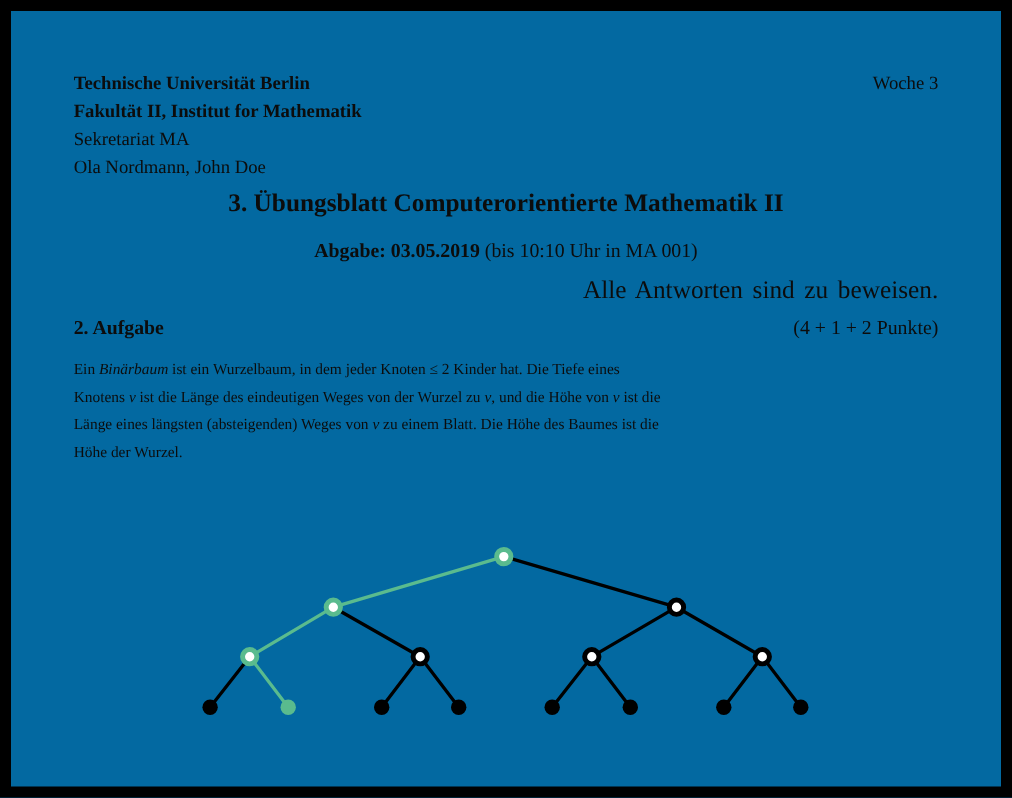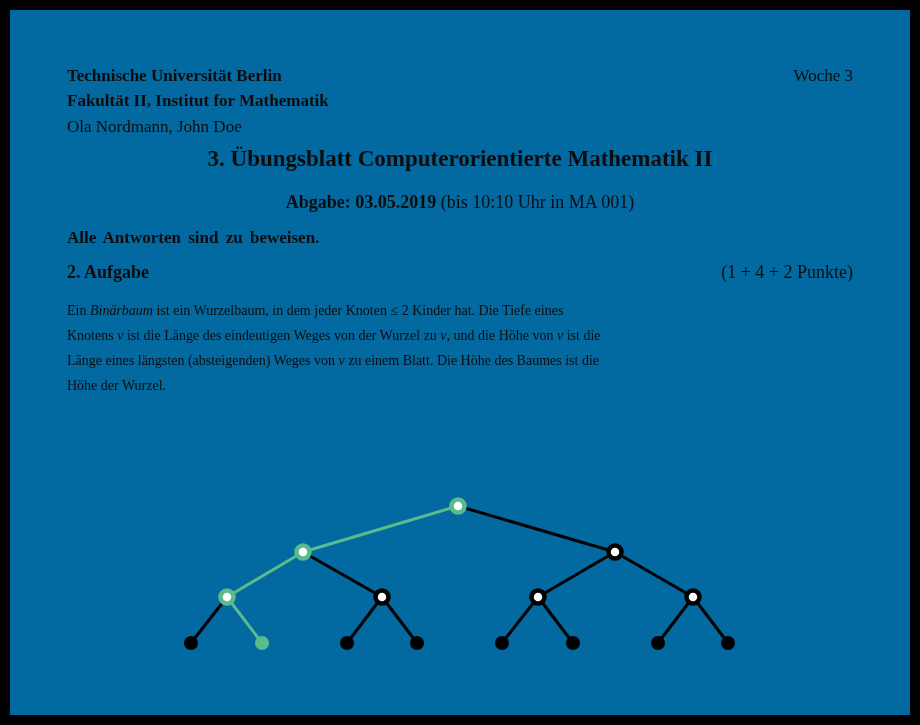--- a/index.html
+++ b/index.html
@@ -17,21 +17,21 @@
   .hline { font-size: 17px; line-height: 25.4px; white-space: nowrap; }
   .bold { font-weight: bold; }
   .header-right { text-align: right; }
   .sheet-title {
     text-align: center; font-size: 23px; font-weight: bold;
     margin: 5px 0 0 0; line-height: 30px;
   }
   .submission { text-align: center; font-size: 18px; margin: 16px 0 0 0; line-height: 24px; }
   .submission .deadline { font-weight: bold; }
   .notice {
-    text-align: left; font-size: 17px; font-weight: bold;
+    text-align: right; font-size: 23px; font-weight: normal;
     margin: 13px 0 0 0; line-height: 22px; word-spacing: 3px;
   }
   .exercise-row {
     display: flex; justify-content: space-between; align-items: baseline;
     margin-top: 11px; font-size: 18px; line-height: 25px;
   }
   .exercise-row .ex-heading { font-weight: bold; }
   .body-text { font-size: 14px; line-height: 25px; margin-top: 13px; }
   .body-text em { font-style: italic; }
   .tree-svg { position: absolute; left: 140px; top: 470px; }
@@ -39,36 +39,37 @@
 </head>
 <body>
 
 <div class="frame">
   <div class="page">
 
     <div class="header-row">
       <div class="header-left">
         <div class="hline bold">Technische Universität Berlin</div>
         <div class="hline bold">Fakultät II, Institut for Mathematik</div>
+        <div class="hline">Sekretariat MA</div>
         <div class="hline">Ola Nordmann, John Doe</div>
       </div>
       <div class="header-right">
         <div class="hline">Woche 3</div>
       </div>
     </div>
 
     <h1 class="sheet-title">3. Übungsblatt Computerorientierte Mathematik II</h1>
 
     <p class="submission"><span class="deadline">Abgabe: 03.05.2019</span><span> (bis 10:10 Uhr in MA 001)</span></p>
 
     <p class="notice">Alle Antworten sind zu beweisen.</p>
 
     <div class="exercise-row">
       <span class="ex-heading">2. Aufgabe</span>
-      <span class="ex-points">(1 + 4 + 2 Punkte)</span>
+      <span class="ex-points">(4 + 1 + 2 Punkte)</span>
     </div>
 
     <div class="body-text">
         <div><span>Ein </span><em>Binärbaum</em><span> ist ein Wurzelbaum, in dem jeder Knoten ≤ 2 Kinder hat. Die Tiefe eines</span></div>
         <div><span>Knotens </span><em>v</em><span> ist die Länge des eindeutigen Weges von der Wurzel zu </span><em>v</em><span>, und die Höhe von </span><em>v</em><span> ist die</span></div>
         <div><span>Länge eines längsten (absteigenden) Weges von </span><em>v</em><span> zu einem Blatt. Die Höhe des Baumes ist die</span></div>
         <div><span>Höhe der Wurzel.</span></div>
       </div>
 
     <svg class="tree-svg" width="620" height="200" viewBox="0 0 620 200" xmlns="http://www.w3.org/2000/svg">

